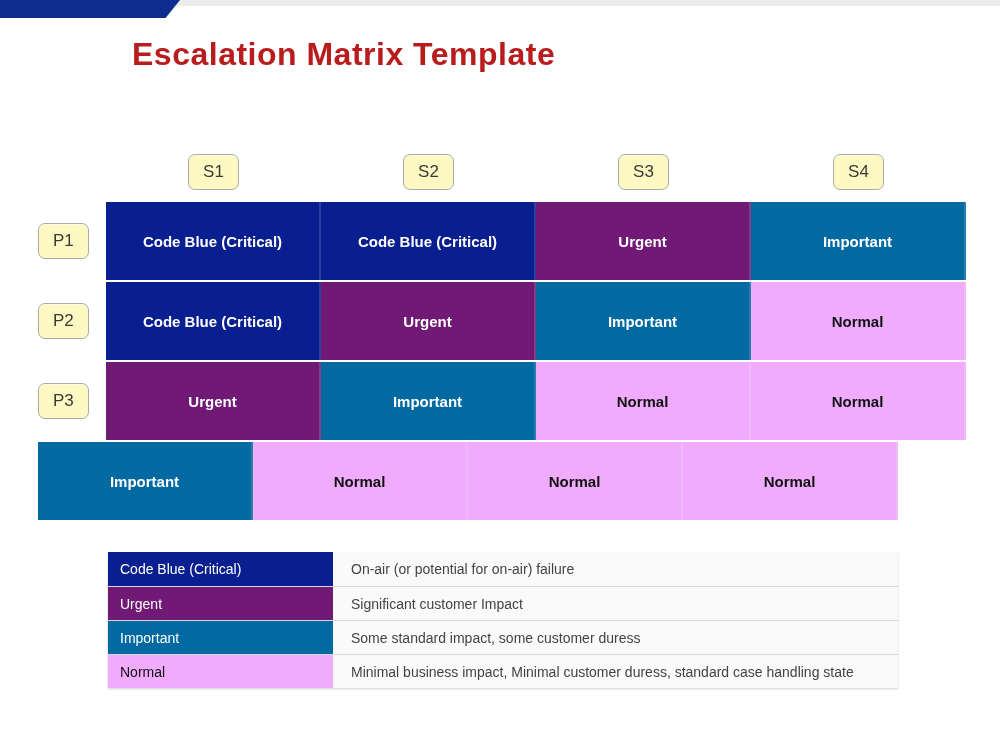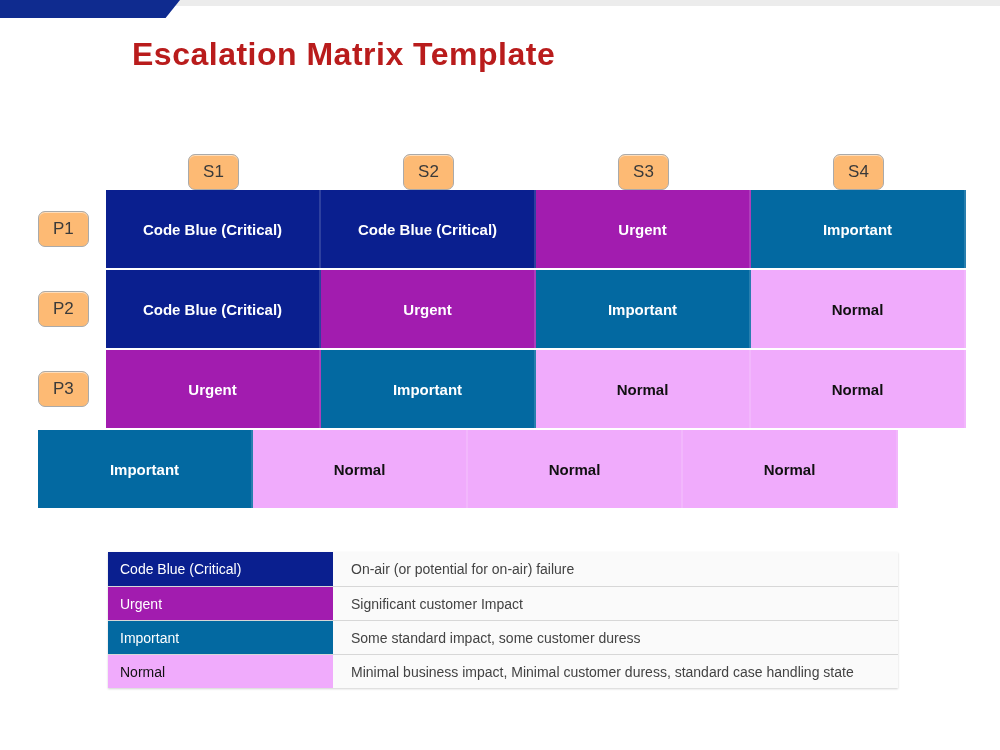--- a/index.html
+++ b/index.html
@@ -48,30 +48,31 @@
     display: flex;
     margin-left: 68px;
   }
   .col-headers .colcell {
     width: 215px;
     display: flex;
     justify-content: center;
   }
   .pill {
     display: inline-block;
-    background: #fdba74;
+    background: #fef9c3;
     border: 1px solid #aaa;
     border-radius: 7px;
     padding: 7px 14px;
     font-weight: 500;
     color: #3a3a3a;
     box-shadow: inset 0 1px 0 rgba(255,255,255,.5);
     font-size: 17px;
   }
   .matrix {
+    margin-top: 12px;
   }
   .row {
     display: flex;
     align-items: stretch;
     height: 78px;
     margin-bottom: 2px;
   }
   .row-header {
     width: 68px;
     display: flex;
@@ -83,21 +84,21 @@
     display: flex;
     align-items: center;
     justify-content: center;
     font-weight: 700;
     color: #fff;
     font-size: 15px;
     border-right: 2px solid rgba(255,255,255,.15);
   }
   .cell.normal { color: #111; }
   .c-critical { background: #0a1f8f; }
-  .c-urgent   { background: #a21caf; }
+  .c-urgent   { background: #701a75; }
   .c-important{ background: #0369a1; }
   .c-normal   { background: #f0abfc; }
   .legend {
     position: absolute;
     top: 552px;
     left: 108px;
     width: 790px;
     box-shadow: 0 1px 2px rgba(0,0,0,.18), inset 0 0 0 1px #e6e6e6;
   }
   .legend-row {

